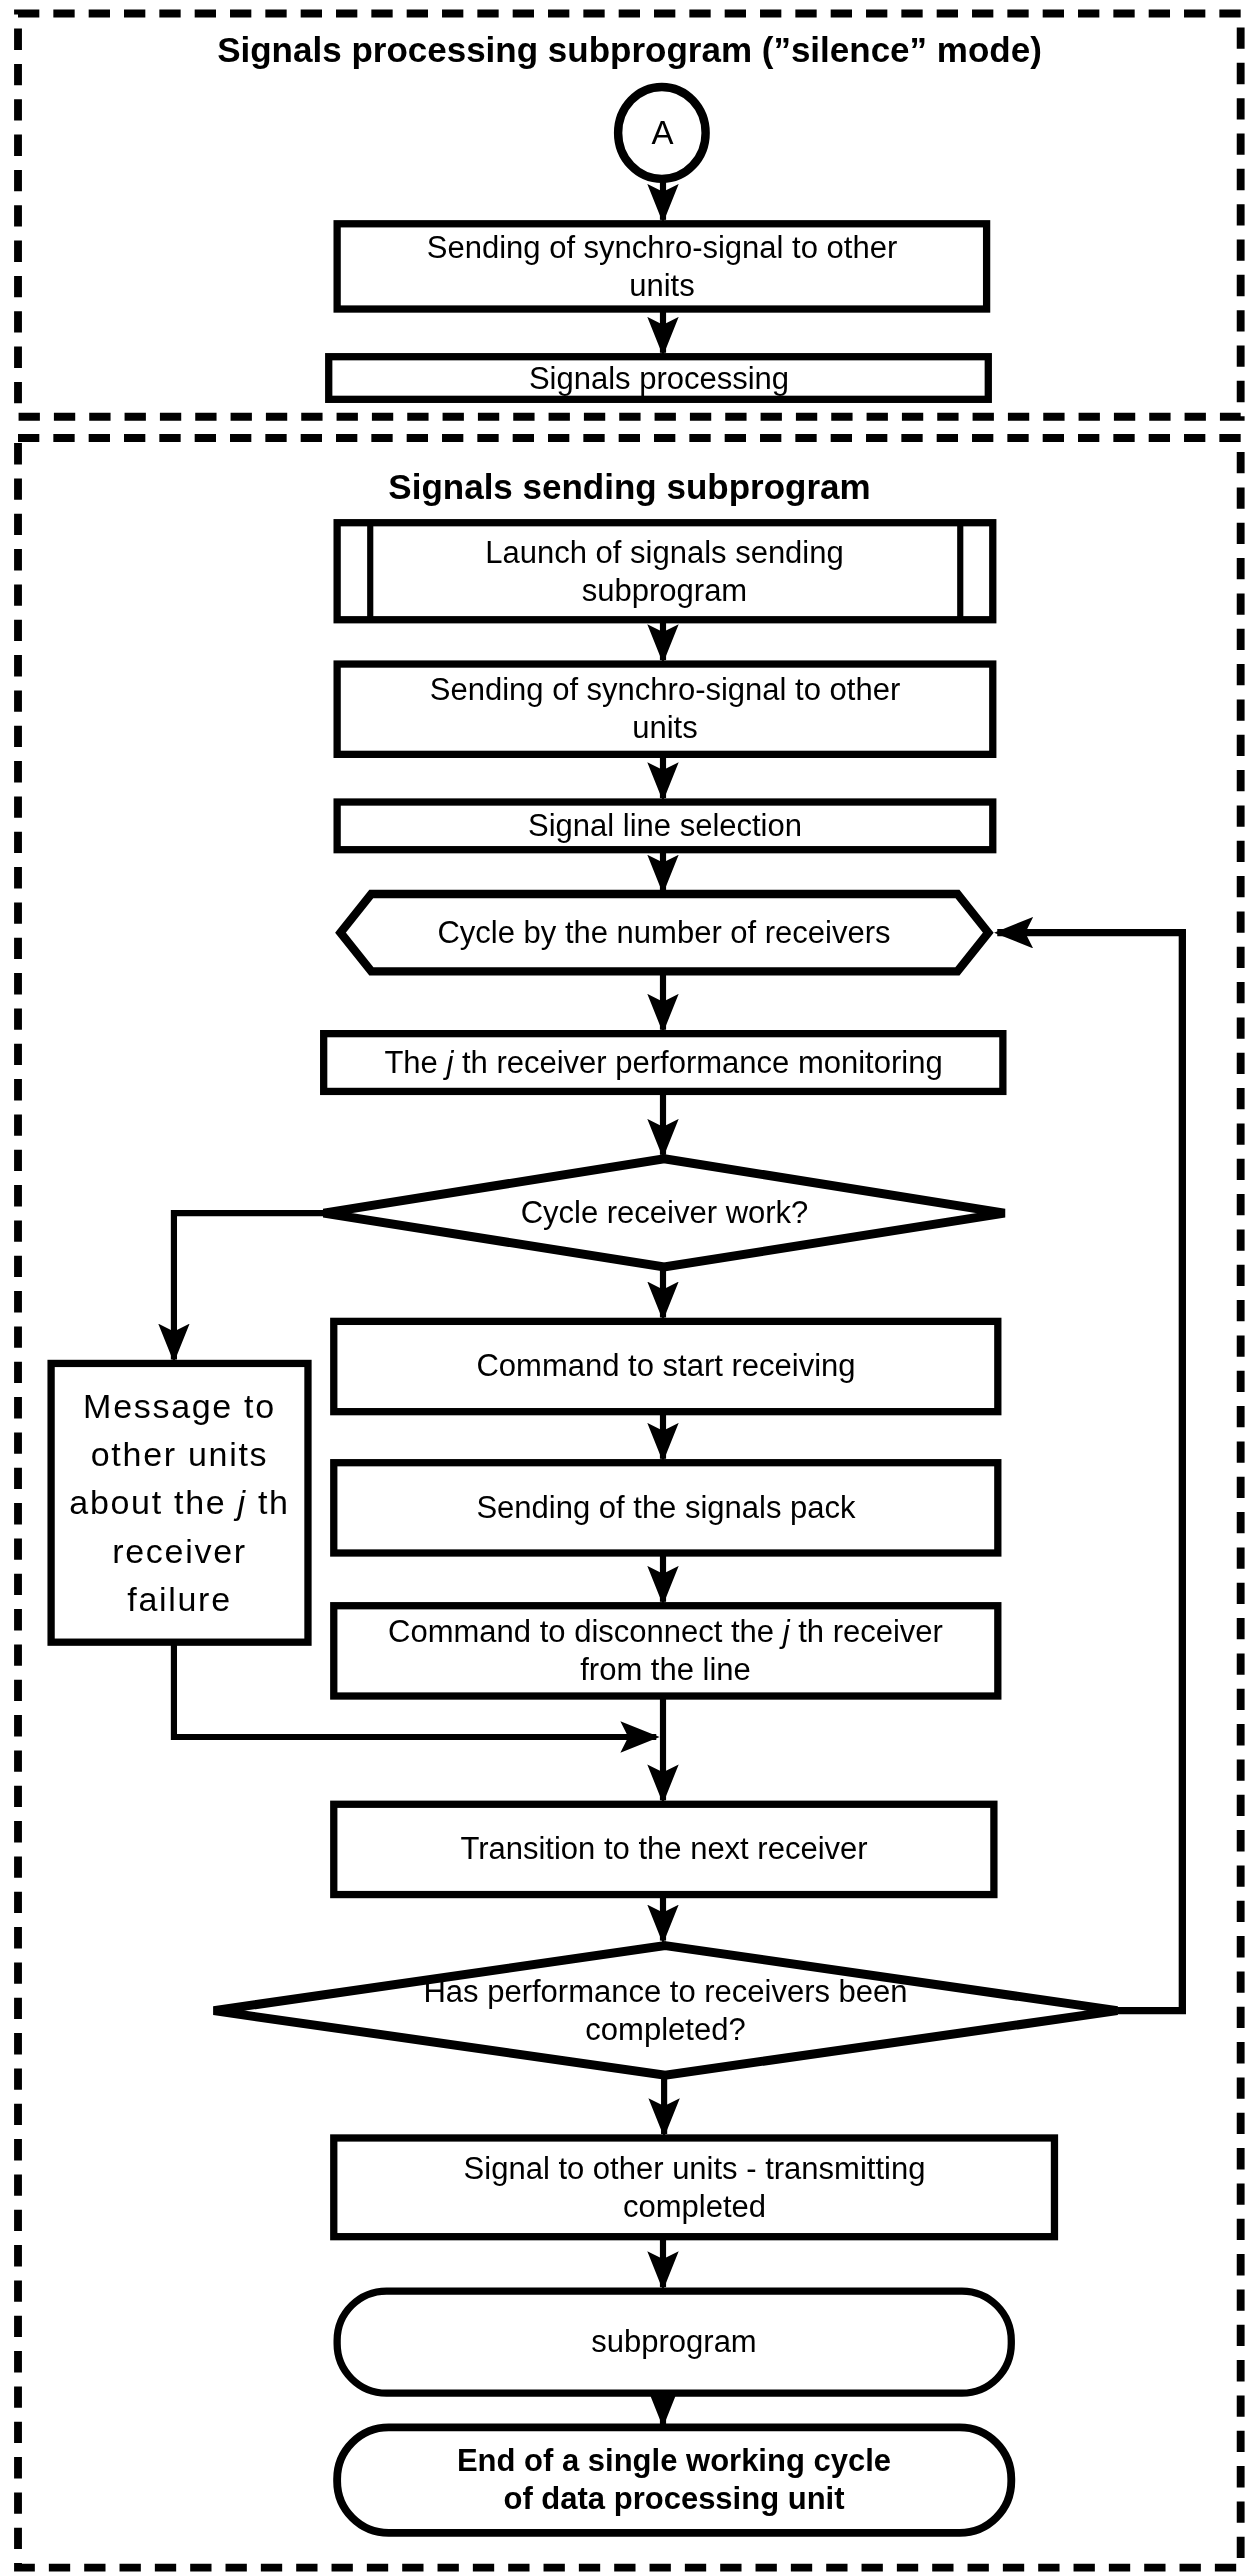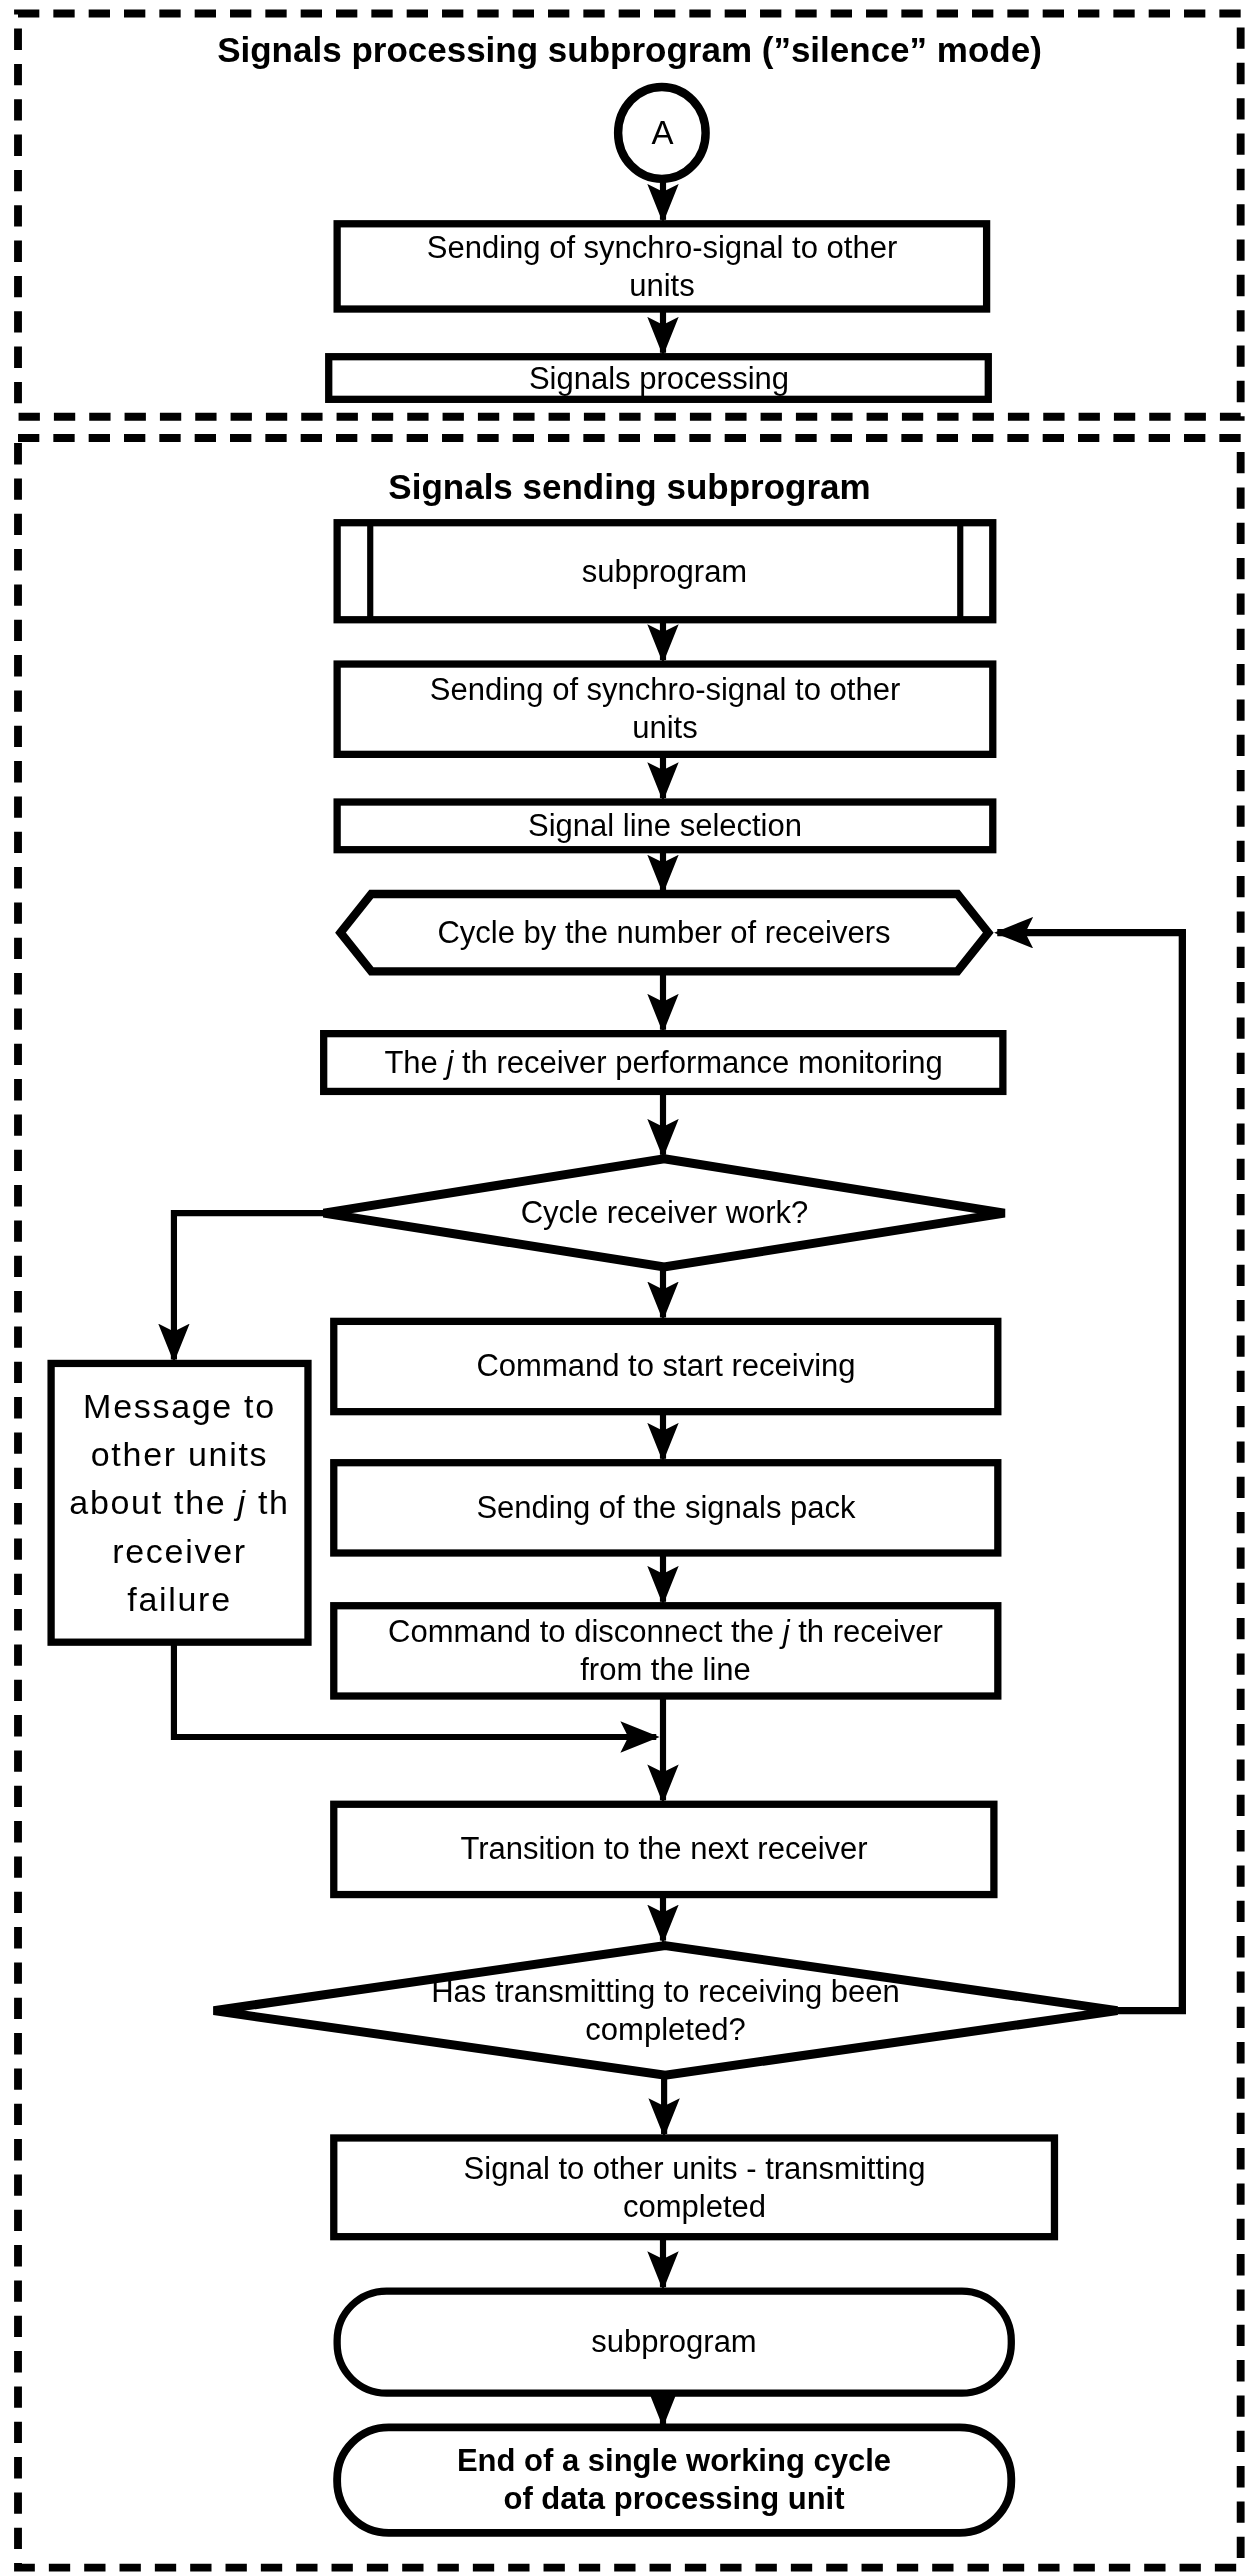--- a/index.html
+++ b/index.html
@@ -97,20 +97,21 @@
 
   <div class="lbl title" style="left:18px;top:464px;width:1223px;height:47px">
     <div class="ln">Signals sending subprogram</div>
   </div>
 
   <div class="lbl" style="left:329px;top:357px;width:660px;height:43px">
     <div class="ln">Signals processing</div>
   </div>
 
   <div class="lbl" style="left:381px;top:523px;width:567px;height:97px">
+    <div class="ln">Launch of signals sending</div>
     <div class="ln">subprogram</div>
   </div>
 
   <div class="lbl" style="left:348px;top:664px;width:634px;height:90px">
     <div class="ln">Sending of synchro-signal to other</div>
     <div class="ln">units</div>
   </div>
 
   <div class="lbl" style="left:337px;top:801px;width:656px;height:50px">
     <div class="ln">Signal line selection</div>
@@ -147,21 +148,21 @@
   <div class="lbl" style="left:335px;top:1606px;width:661px;height:90px">
     <div class="ln"><span>Command to disconnect the </span><span class="it">j</span><span> th receiver</span></div>
     <div class="ln">from the line</div>
   </div>
 
   <div class="lbl" style="left:334px;top:1804px;width:660px;height:90px">
     <div class="ln">Transition to the next receiver</div>
   </div>
 
   <div class="lbl" style="left:273px;top:1946px;width:785px;height:130px">
-    <div class="ln">Has transmitting to receiving been</div>
+    <div class="ln">Has performance to receivers been</div>
     <div class="ln">completed?</div>
   </div>
 
   <div class="lbl" style="left:365px;top:2138px;width:659px;height:99px">
     <div class="ln">Signal to other units - transmitting</div>
     <div class="ln">completed</div>
   </div>
 
   <div class="lbl" style="left:381px;top:2291px;width:586px;height:102px">
     <div class="ln">subprogram</div>

